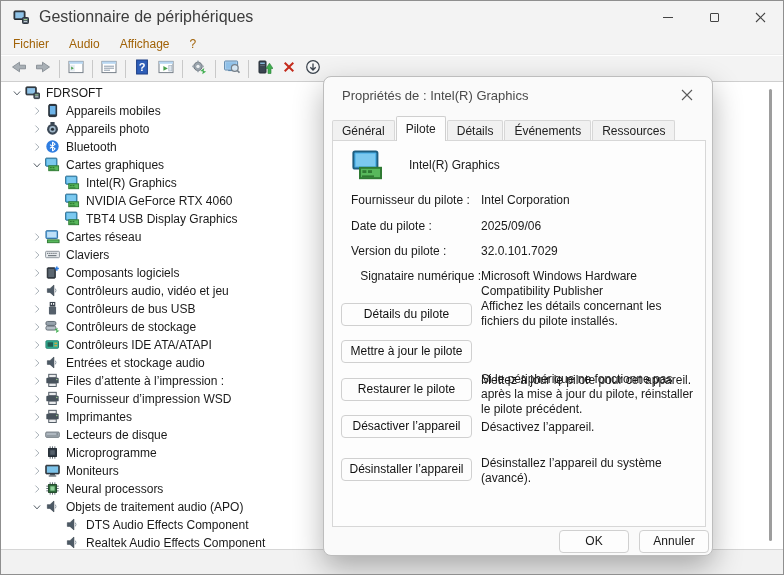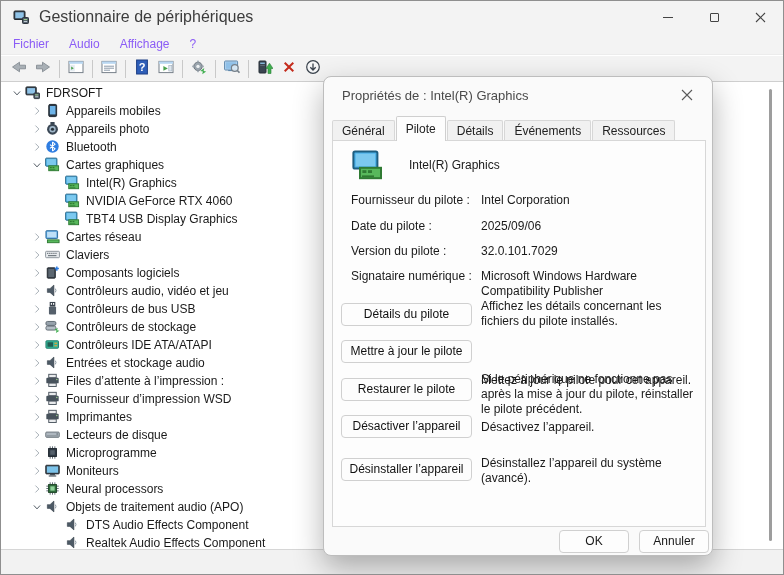--- a/index.html
+++ b/index.html
@@ -10,21 +10,21 @@
   
   .titlebar { position:absolute; left:0; top:0; width:100%; height:32px; background:#f3f3f3; display:flex; align-items:center; }
   .app-icon { width:16px; height:16px; margin-left:12px; flex:0 0 auto; }
   .title-text { margin-left:10px; color:#3c3c3c; font-size:16px; }
   .win-controls { position:absolute; right:0; top:0; height:32px; display:flex; }
   .win-btn { width:46px; height:32px; display:flex; align-items:center; justify-content:center; }
   .glyph-min { width:10px; height:1px; background:#444; }
   .glyph-max { width:9px; height:9px; border:1px solid #444; border-radius:1px; }
 
   .menubar { position:absolute; left:0; top:32px; width:100%; height:22px; background:#f3f3f3; display:flex; align-items:center; border-bottom:1px solid #ececec; }
-  .menu-item { padding:3px 10px; color:#8b5cf6; }
+  .menu-item { padding:3px 10px; color:#a16207; }
   .menu-item:first-child { margin-left:2px; }
 
   .toolbar { position:absolute; left:0; top:55px; width:100%; height:26px; background:#f3f3f3; display:flex; align-items:center; border-bottom:1px solid #cfcfcf; padding-left:6px; }
   .tb-btn { width:24px; height:22px; display:flex; align-items:center; justify-content:center; }
   .tb-btn svg { width:16px; height:16px; }
   .tb-sep { width:1px; height:18px; background:#c9c9c9; margin:0 4px; }
 
   
   .treepanel { position:absolute; left:0; top:82px; width:783px; height:467px; background:#fff; overflow:hidden; }
   .tree-row { display:flex; align-items:center; height:18px; white-space:nowrap; }
@@ -564,21 +564,21 @@
               <rect x="5" y="13.2" width="6" height="0.9" fill="#2f7a33"></rect>
             </svg></span>
         <span class="dev-name">Intel(R) Graphics</span>
       </div>
     <div class="field-label" style="top: 52px;">Fournisseur du pilote :</div>
         <div class="field-value" style="top: 52px;">Intel Corporation</div>
         <div class="field-label" style="top: 78px;">Date du pilote :</div>
         <div class="field-value" style="top: 78px;">2025/09/06</div>
         <div class="field-label" style="top: 103px;">Version du pilote :</div>
         <div class="field-value" style="top: 103px;">32.0.101.7029</div>
-        <div class="field-label" style="top: 128px;">Signataire numérique :</div>
+        <div class="field-label" style="top: 128px; text-align: right;">Signataire numérique :</div>
         <div class="field-value" style="top: 128px;">Microsoft Windows Hardware Compatibility Publisher</div>
         <div class="act-btn" style="top: 162px;">Détails du pilote</div>
         <div class="act-desc" style="top: 158px;">Affichez les détails concernant les fichiers du pilote installés.</div>
         <div class="act-btn" style="top: 199px;">Mettre à jour le pilote</div>
         <div class="act-desc" style="top: 201px; margin-top: 31px;">Mettez à jour le pilote pour cet appareil.</div>
         <div class="act-btn" style="top: 237px;">Restaurer le pilote</div>
         <div class="act-desc" style="top: 231px;">Si le périphérique ne fonctionne pas après la mise à jour du pilote, réinstaller le pilote précédent.</div>
         <div class="act-btn" style="top: 274px;">Désactiver l’appareil</div>
         <div class="act-desc" style="top: 279px;">Désactivez l’appareil.</div>
         <div class="act-btn" style="top: 317px;">Désinstaller l’appareil</div>

